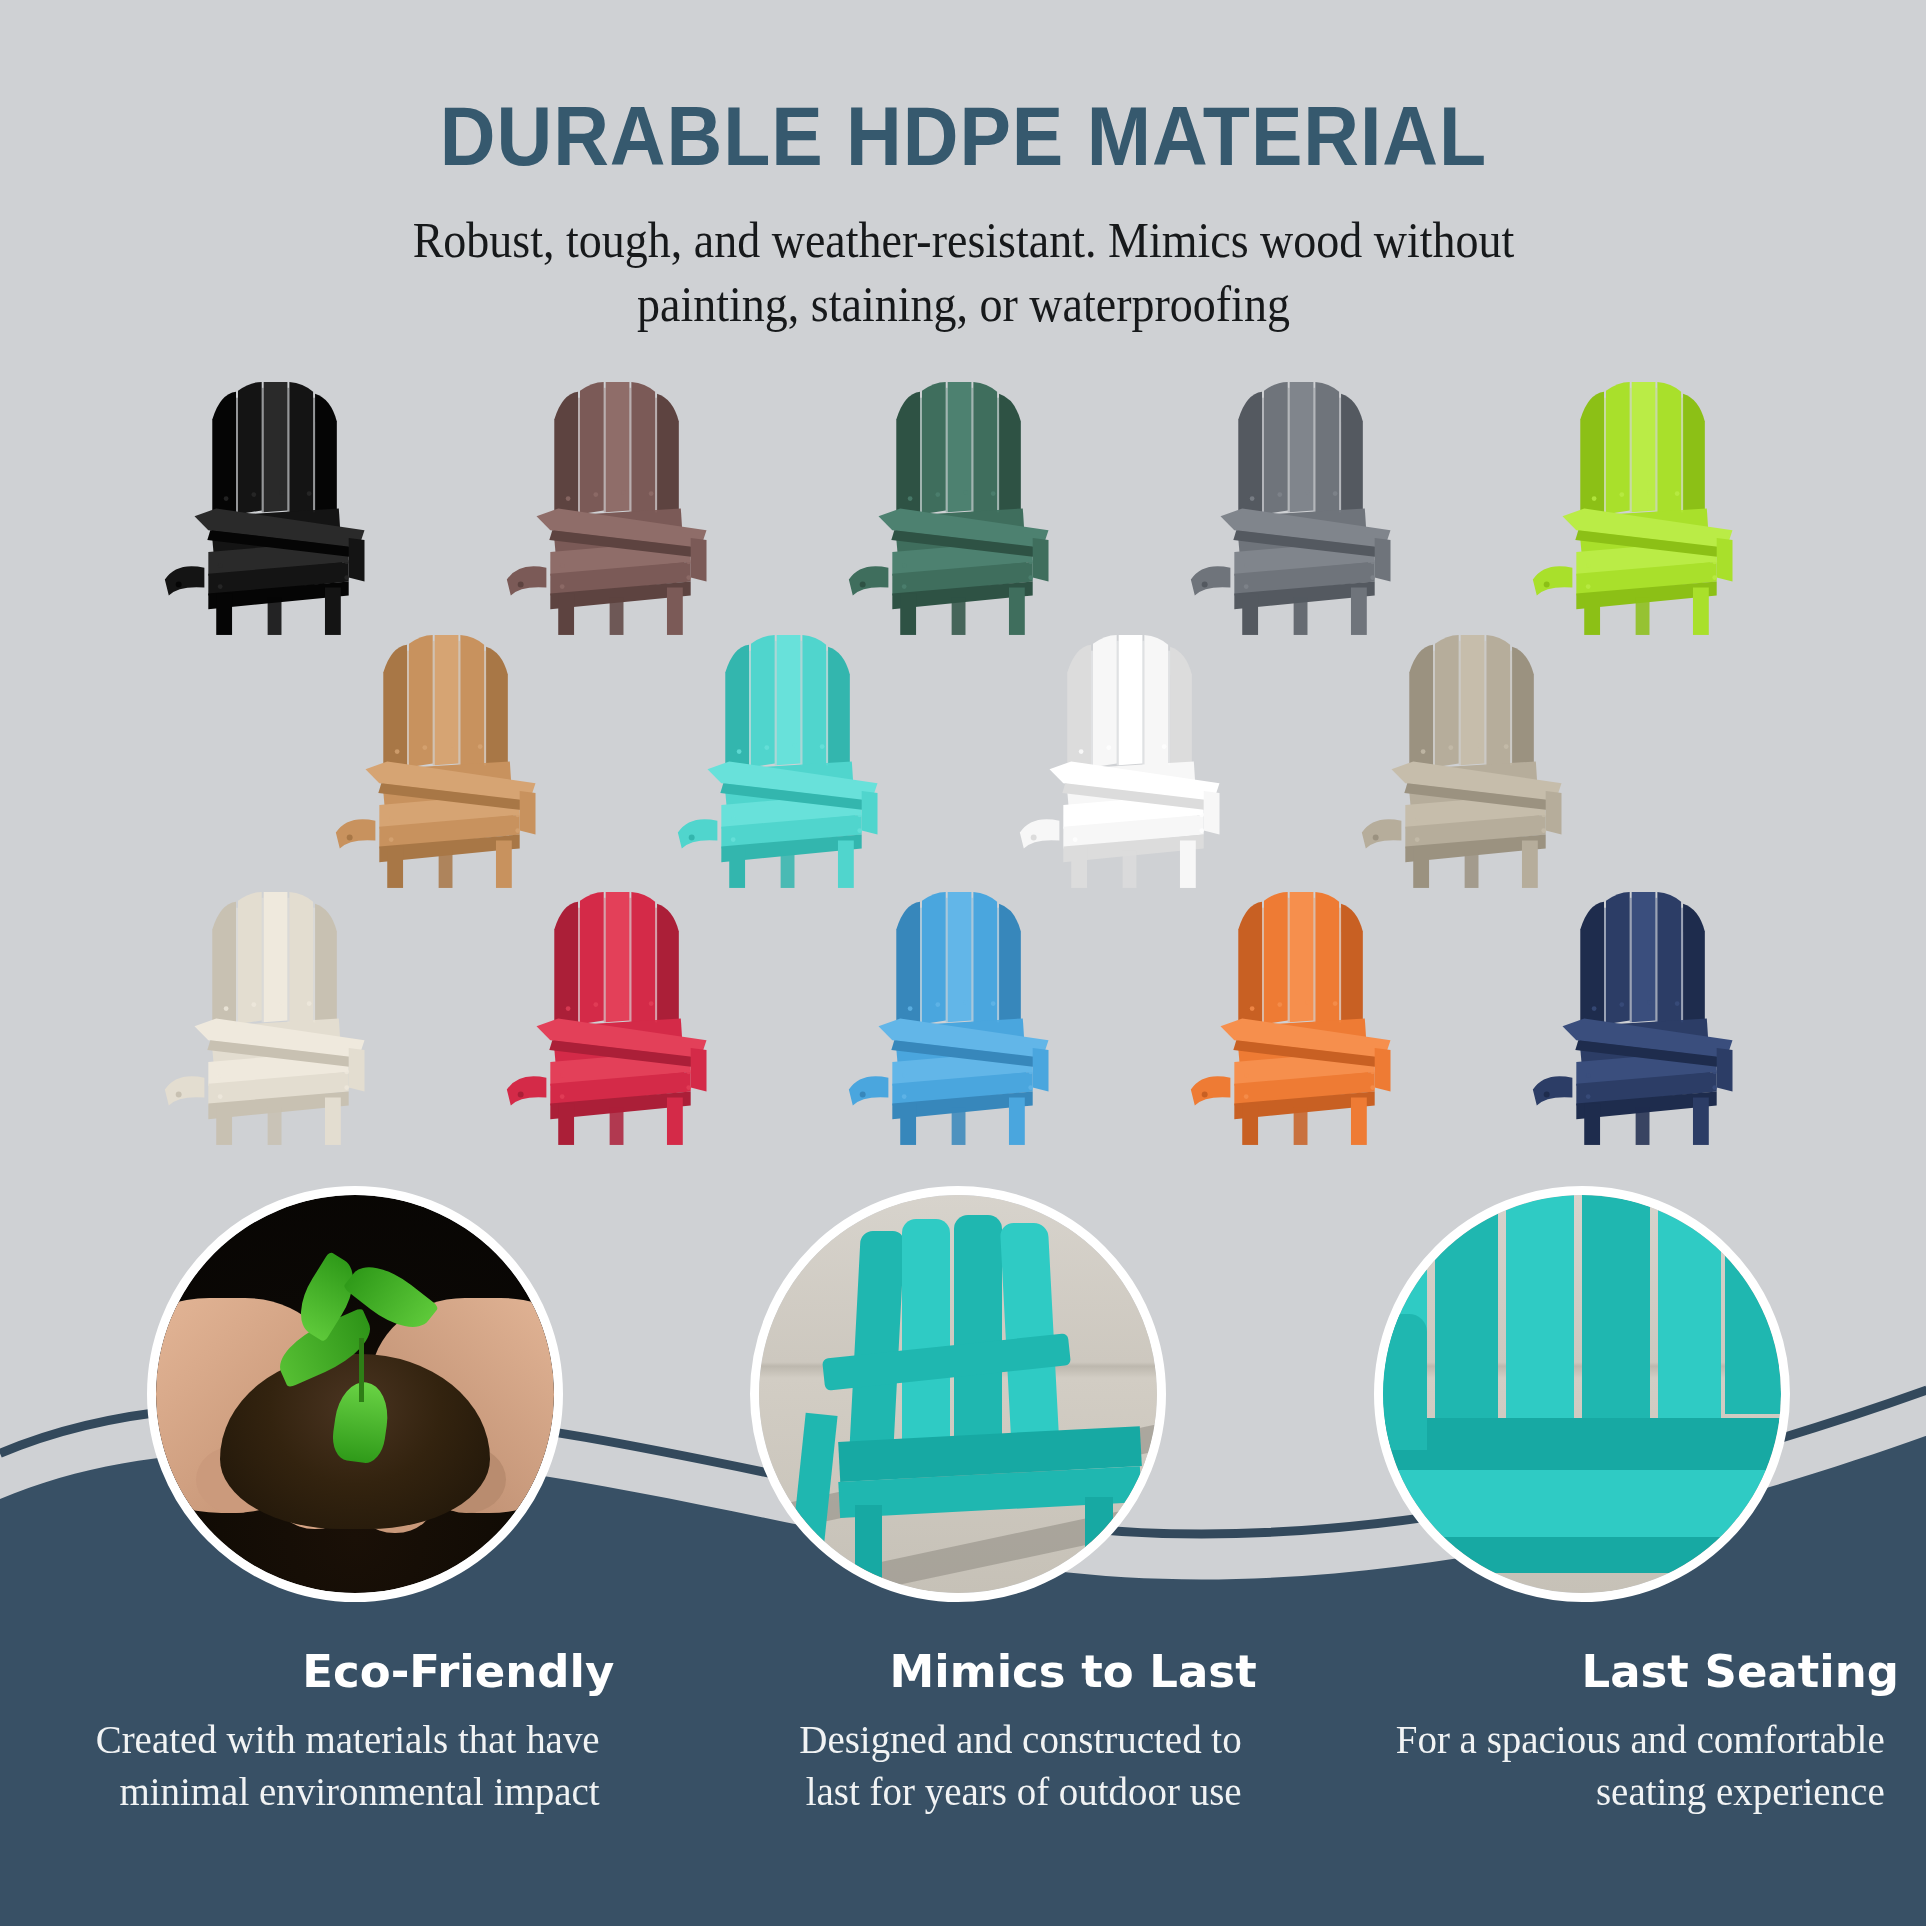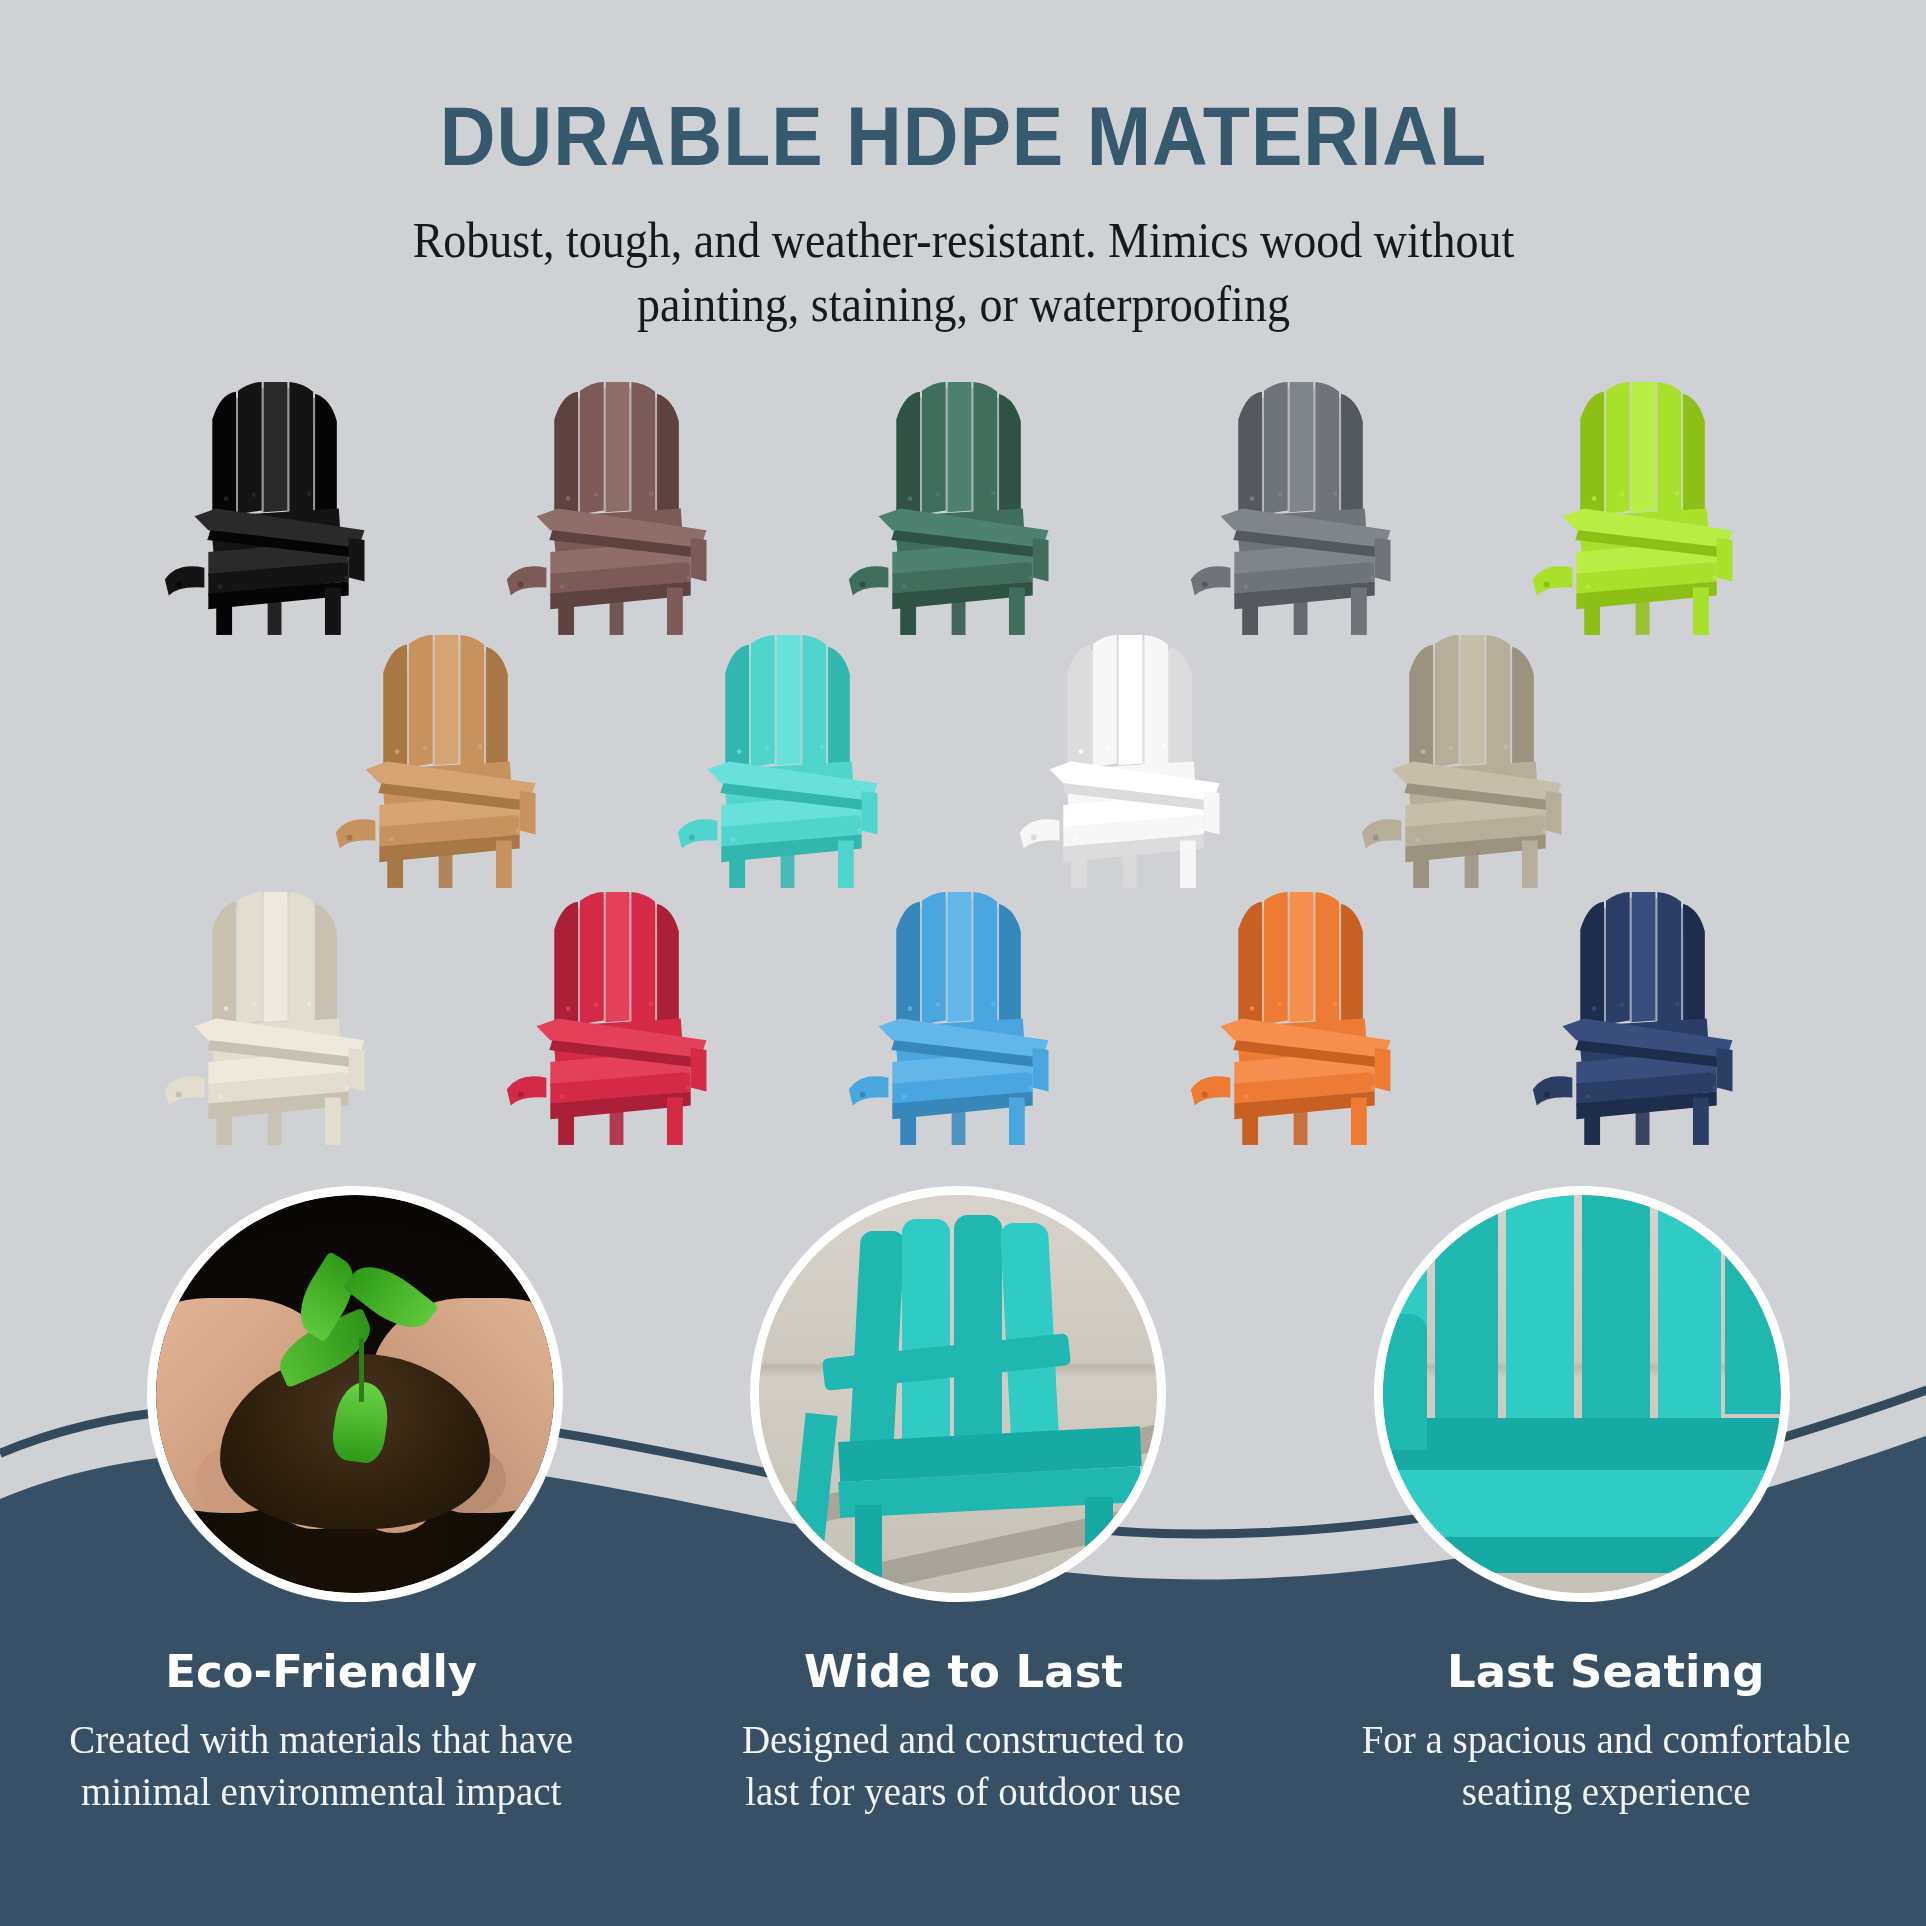--- a/index.html
+++ b/index.html
@@ -73,21 +73,21 @@
   .patio{position:absolute;inset:0;background:
       linear-gradient(#d7d3cc 0%, #cdc8bf 42%, #bdb8ae 43%, #d2cdc4 46%, #c6c1b7 100%);}
   .patio-band{position:absolute;left:0;width:140%;height:26px;background:#8e8a82;opacity:.55;
       transform:rotate(-12deg);}
   .tq{position:absolute;background:#1fb7b0;}
   .tq2{position:absolute;background:#17a9a3;}
   .tq-light{position:absolute;background:#2fcbc4;}
 
   
   .captions{position:absolute;left:0;top:1647px;width:1927px;display:flex;}
-  .cap{flex:1;text-align:center;padding:0 28px;box-sizing:border-box;}
+  .cap{flex:1;text-align:right;padding:0 28px;box-sizing:border-box;}
   .cap h3{
     margin:0;font-family:"DejaVu Sans", sans-serif;font-weight:bold;
     font-size:45px;color:#ffffff;letter-spacing:0px;line-height:1.1;
   }
   .cap p{
     margin:16px 0 0 0;font-family:"Liberation Serif", serif;
     font-size:41px;line-height:1.28;color:#f1f3f4;transform:scaleX(0.95);
   }
 </style>
 </head>
@@ -894,21 +894,21 @@
 
   <div class="captions">
     <div class="cap">
       <h3>Eco-Friendly</h3>
       <p>
         <span>Created with materials that have</span><br>
         <span>minimal environmental impact</span>
       </p>
     </div>
     <div class="cap">
-      <h3>Wide to Last</h3>
+      <h3>Mimics to Last</h3>
       <p>
         <span>Designed and constructed to</span><br>
         <span>last for years of outdoor use</span>
       </p>
     </div>
     <div class="cap">
       <h3>Last Seating</h3>
       <p>
         <span>For a spacious and comfortable</span><br>
         <span>seating experience</span>

